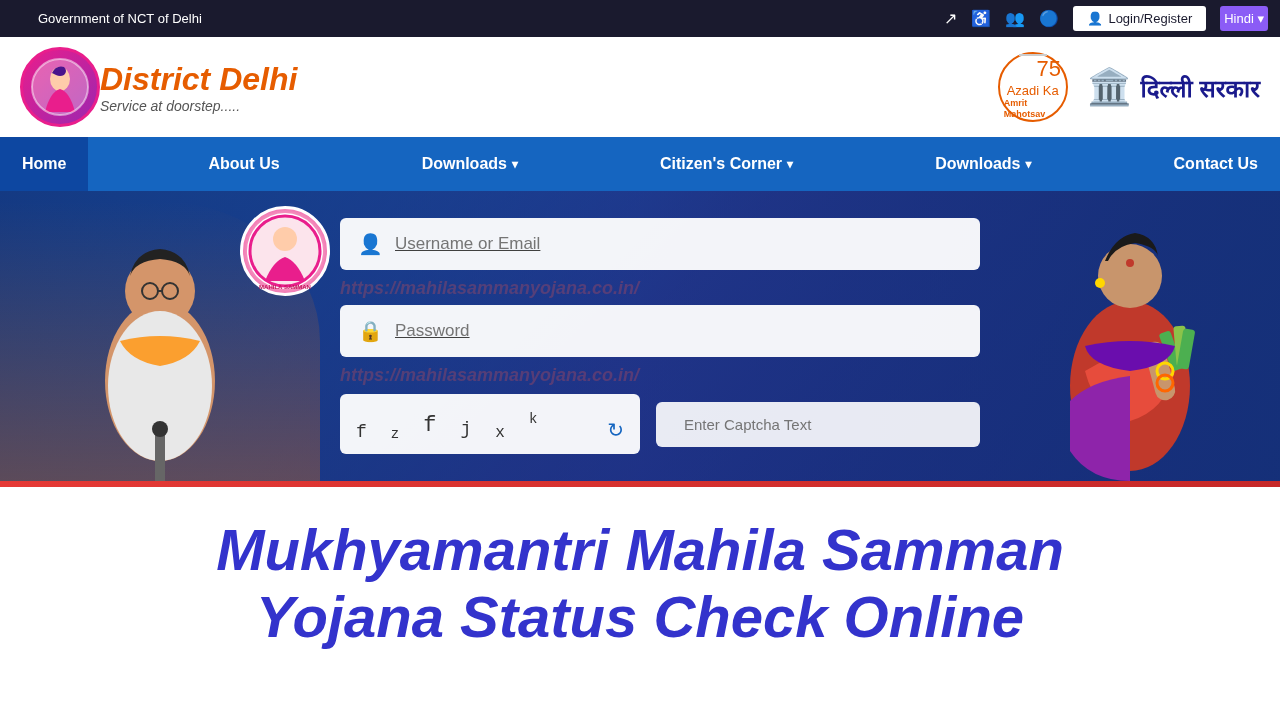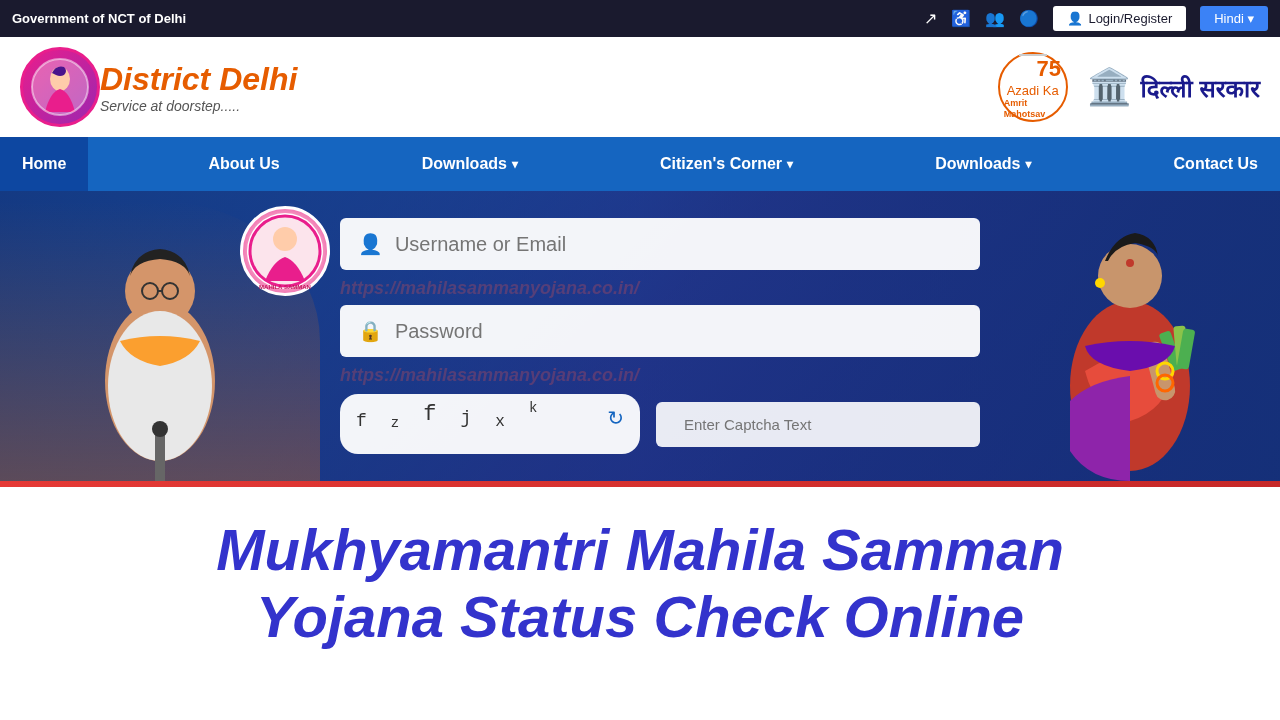--- a/index.html
+++ b/index.html
@@ -8,38 +8,38 @@
     
     .top-bar {
       background: #1a1a2e;
       color: #fff;
       font-size: 13px;
       padding: 6px 12px;
       display: flex;
       align-items: center;
       justify-content: space-between;
     }
-    .top-bar-left { font-weight: 700; }
+    .top-bar-left { font-weight: 400; margin-left: 26px; }
     .top-bar-right { display: flex; align-items: center; gap: 14px; }
     .top-bar-icon { font-size: 16px; cursor: pointer; }
     .login-btn {
       background: #fff;
       color: #1a1a2e;
       border: none;
       padding: 5px 14px;
       border-radius: 3px;
       font-size: 13px;
       cursor: pointer;
       display: flex; align-items: center; gap: 5px;
     }
     .hindi-btn {
-      background: #3b82f6;
+      background: #8b5cf6;
       color: #fff;
       border: none;
-      padding: 5px 14px;
+      padding: 5px 4px;
       border-radius: 3px;
       font-size: 13px;
       cursor: pointer;
     }
 
     
     .header {
       background: #fff;
       padding: 10px 20px;
       display: flex;
@@ -65,21 +65,21 @@
       font-style: italic;
     }
     .logo-subtitle { font-size: 14px; color: #555; font-style: italic; }
     .header-right { display: flex; align-items: center; gap: 20px; }
     .azadi-badge {
       display: flex; flex-direction: column; align-items: center;
       font-size: 10px; color: #333; line-height: 1.2;
       border: 2px solid #e65c00; border-radius: 50%; width: 70px; height: 70px;
       justify-content: center; padding: 4px;
     }
-    .azadi-badge .num { font-size: 22px; font-weight: bold; color: #e65c00; margin-left: 32px; }
+    .azadi-badge .num { font-size: 22px; font-weight: normal; color: #e65c00; margin-left: 32px; }
     .delhi-sarkar { display: flex; align-items: center; gap: 8px; }
     .emblem { font-size: 36px; }
     .delhi-sarkar-text { font-size: 24px; font-weight: bold; color: #1a1a8c; }
 
     
     .nav {
       background: #1565c0;
       display: flex;
       align-items: stretch;
       justify-content: space-between;
@@ -138,49 +138,50 @@
       border-radius: 6px;
       display: flex;
       align-items: center;
       margin-bottom: 16px;
       padding: 14px 18px;
       gap: 12px;
     }
     .form-field input {
       border: none;
       background: transparent;
-      font-size: 20px;
-      color: #c2410c;
+      font-size: 17px;
+      color: #404040;
       width: 100%;
       outline: none;
+      text-decoration: underline;
     }
     .field-icon { font-size: 20px; color: #666; }
 
     .watermark {
       text-align: left;
       color: rgba(255,100,100,0.35);
       font-size: 20px;
       font-weight: bold;
       margin-top: -8px;
       margin-bottom: 8px;
       font-style: italic;
     }
 
     .captcha-row {
       display: flex;
       gap: 16px;
       align-items: center;
     }
     .captcha-box {
       background: rgba(255,255,255,0.95);
-      border-radius: 18px;
+      border-radius: 6px;
       flex: 1;
       padding: 12px 16px;
       display: flex;
-      align-items: flex-start;
+      align-items: flex-end;
       justify-content: space-between;
       min-height: 60px;
     }
     .refresh-icon { font-size: 20px; color: #1565c0; cursor: pointer; }
     .captcha-input {
       background: rgba(255,255,255,0.9);
       border-radius: 6px;
       flex: 1;
       padding: 14px 28px;
       display: flex; align-items: center;

